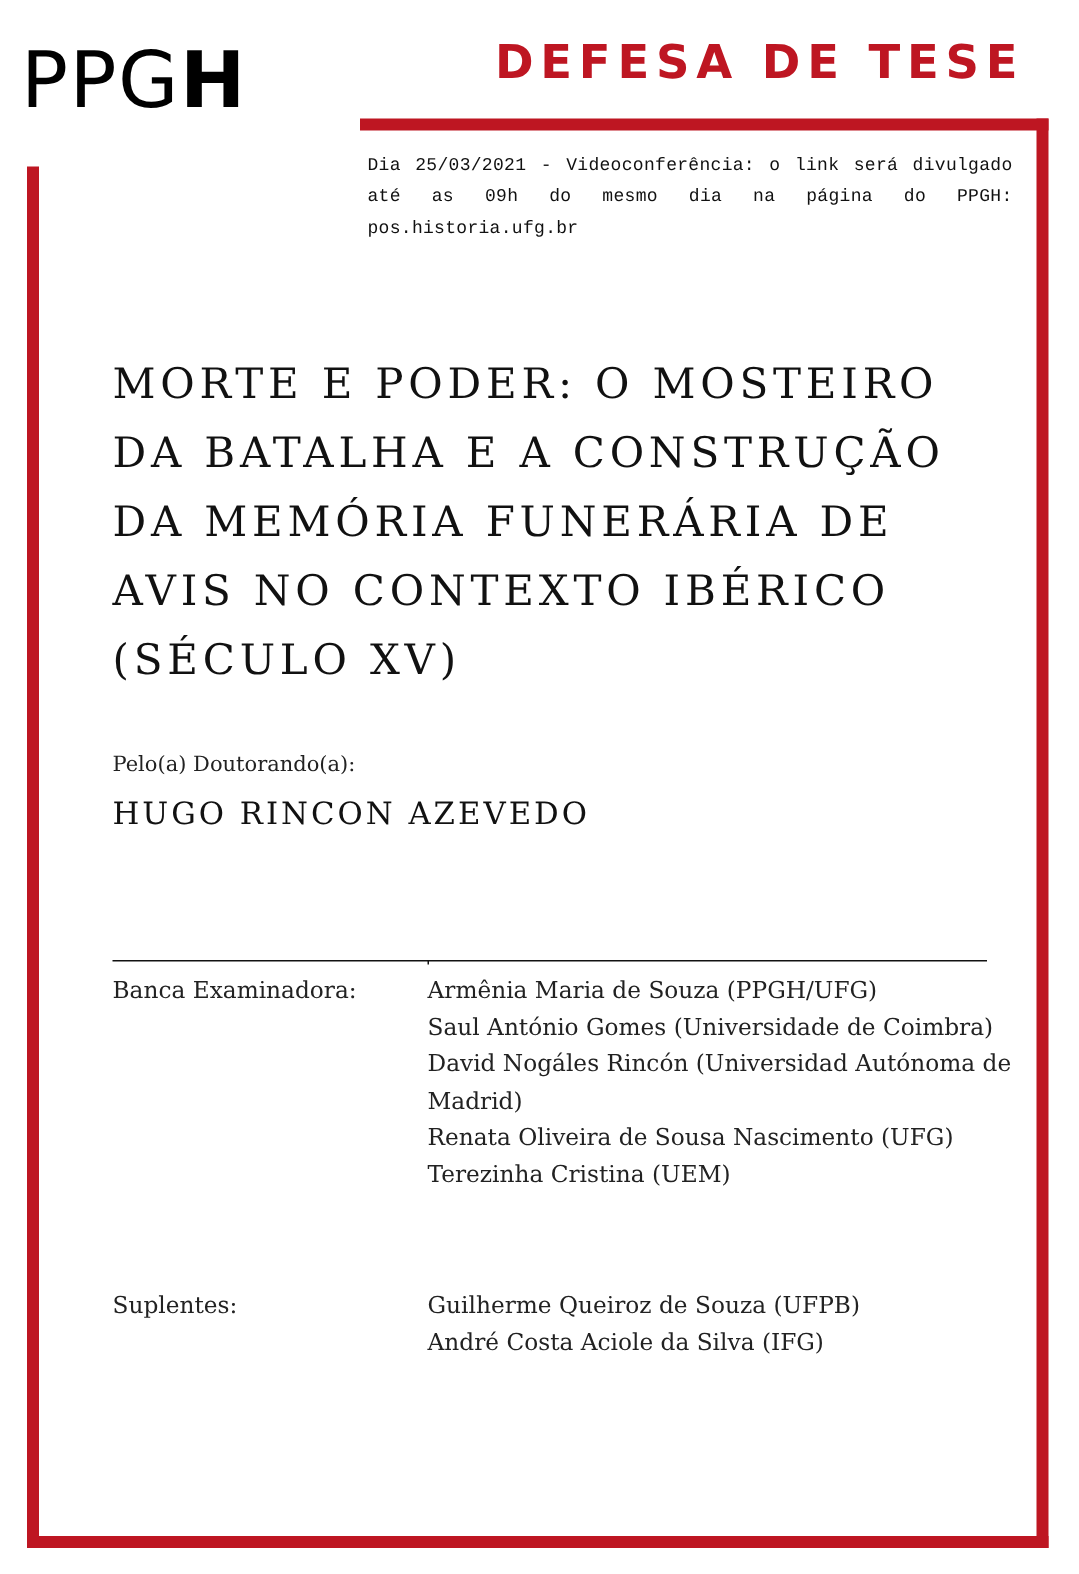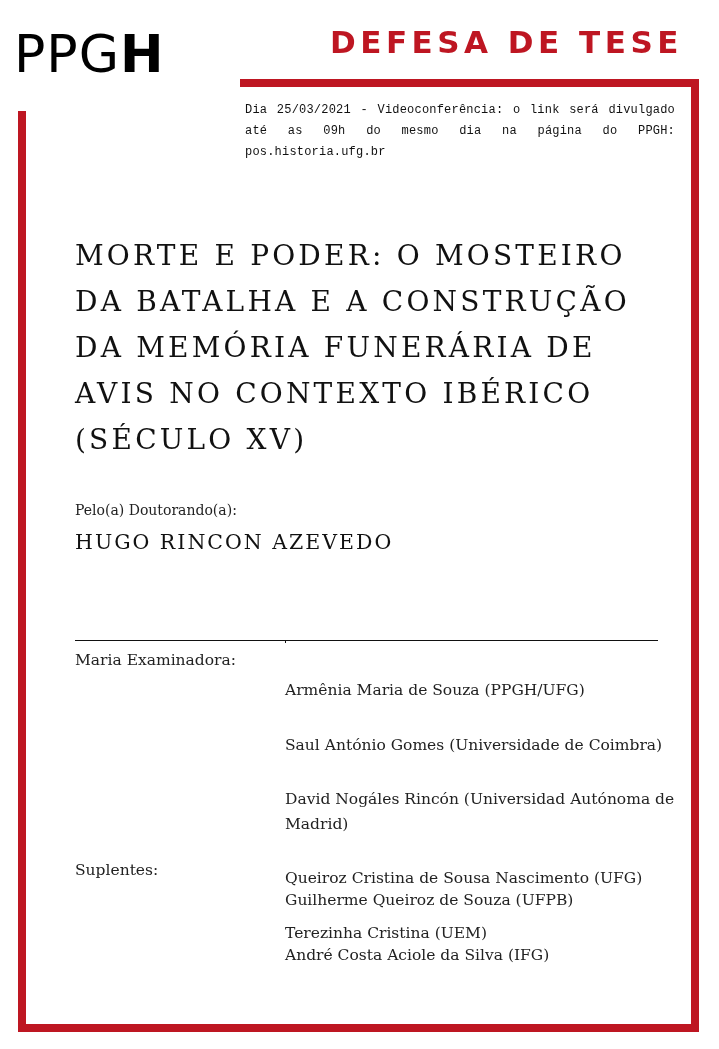--- a/index.html
+++ b/index.html
@@ -52,21 +52,21 @@
 
   .divider { position: absolute; left: 75px; top: 640px; width: 583px; height: 1px; background: #111; }
   .divider-tick { position: absolute; left: 285px; top: 640px; width: 1px; height: 3px; background: #111; }
 
   .committee {
     position: absolute; left: 75px; width: 600px;
     font-family: "DejaVu Serif", serif; font-size: 15.5px; line-height: 24.5px; color: #222;
   }
   .committee .label { position: absolute; left: 0; top: 0; }
   .committee .members { position: absolute; left: 210px; top: 0; width: 395px; }
-  .committee .members div { white-space: normal; margin-top: 30px; }
+  .committee .members div { white-space: normal; }
   .banca { top: 648px; }
   .suplentes { top: 858px; }
 </style>
 </head>
 <body>
 
 <div class="bar bar-top"></div>
 <div class="bar bar-right"></div>
 <div class="bar bar-left"></div>
 <div class="bar bar-bottom"></div>
@@ -85,26 +85,26 @@
   <div>(SÉCULO XV)</div>
 </div>
 
 <div class="candidate-label">Pelo(a) Doutorando(a):</div>
 <div class="candidate-name">HUGO RINCON AZEVEDO</div>
 
 <div class="divider"></div>
 <div class="divider-tick"></div>
 
 <div class="committee banca">
-  <div class="label">Maria Examinadora:</div>
+  <div class="label">Banca Examinadora:</div>
   <div class="members">
     <div>Armênia Maria de Souza (PPGH/UFG)</div>
     <div>Saul António Gomes (Universidade de Coimbra)</div>
     <div>David Nogáles Rincón (Universidad Autónoma de Madrid)</div>
-    <div>Queiroz Cristina de Sousa Nascimento (UFG)</div>
+    <div>Renata Oliveira de Sousa Nascimento (UFG)</div>
     <div>Terezinha Cristina (UEM)</div>
   </div>
 </div>
 
 <div class="committee suplentes">
   <div class="label">Suplentes:</div>
   <div class="members">
     <div>Guilherme Queiroz de Souza (UFPB)</div>
     <div>André Costa Aciole da Silva (IFG)</div>
   </div>

